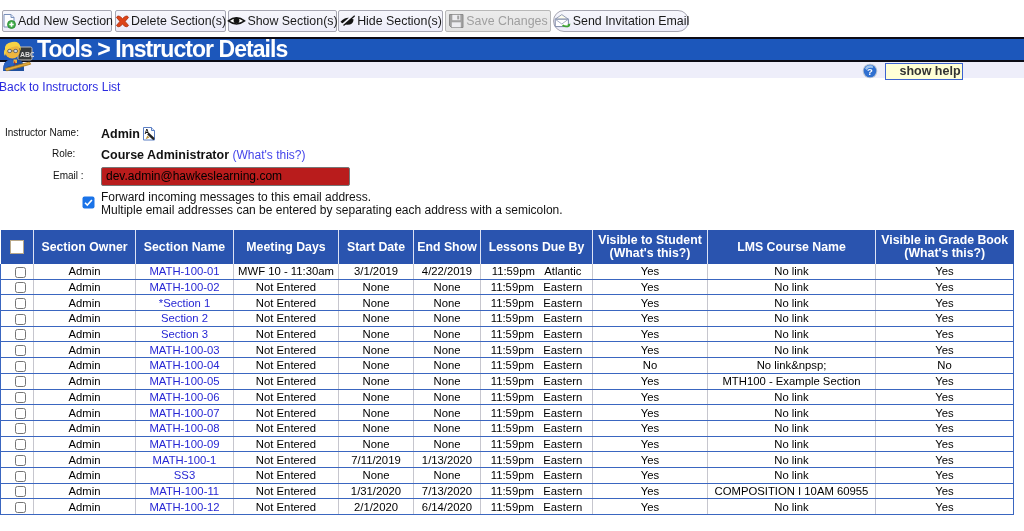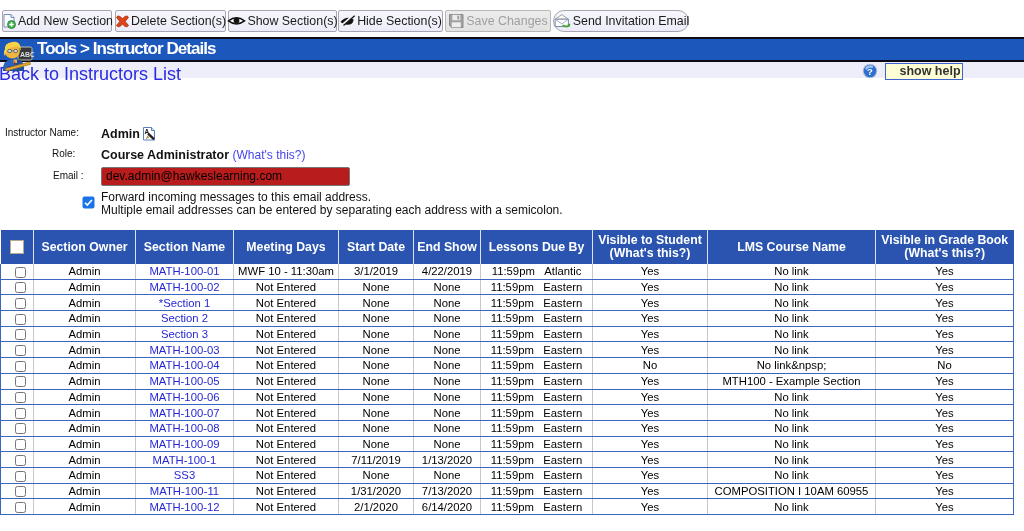--- a/index.html
+++ b/index.html
@@ -12,33 +12,33 @@
   display:flex; align-items:center; justify-content:center;
   white-space:nowrap;
 }
 .btn svg { margin-right:1px; flex:0 0 auto; }
 .btn.disabled { background:linear-gradient(#ececec,#e2e2e2); border-color:#b8b8b8; color:#9f9f9f; }
 #bluebar {
   position:absolute; left:0; top:37px; width:1024px; height:21px;
   background:#1c57bb; border-top:2px solid #0c0c16; border-bottom:2px solid #0c0c16;
 }
 #bluebar .title {
-  position:absolute; left:37px; top:-1px; color:#ffffff; font-weight:bold; font-size:17px; letter-spacing:-0.95px; line-height:22px;
+  position:absolute; left:37px; top:-1px; color:#ffffff; font-weight:bold; font-size:23px; letter-spacing:-0.95px; line-height:22px;
 }
 #lav { position:absolute; left:0; top:62px; width:1024px; height:16px; background:#eeeefa; }
 #teacher { position:absolute; left:2px; top:40px; z-index:5; }
 #showhelp {
   position:absolute; left:885px; top:63px; width:64px; height:15px;
   background:#ffffd6; border:1px solid #3c63cf;
   font-size:12.5px; font-weight:bold; color:#333;
   text-align:center; line-height:15px; padding-left:12px; z-index:4;
 }
 #helpball { position:absolute; left:862px; top:63px; z-index:6; }
 a.lnk { color:#2b2be0; text-decoration:none; }
-#backlink { position:absolute; left:-1px; top:64px; font-size:18px; }
+#backlink { position:absolute; left:-1px; top:80px; font-size:12px; }
 .flabel { position:absolute; font-size:10px; color:#111; }
 .fval { position:absolute; font-size:12.5px; font-weight:bold; color:#111; }
 #emailbox {
   position:absolute; left:101px; top:167px; width:243px; height:17px;
   border:1px solid #767676; border-radius:2px; background:#b91c1c;
   font-size:12px; padding-left:4px; line-height:17px; color:#000;
 }
 #fwd { position:absolute; left:101px; top:194px; font-size:12px; color:#111; line-height:12.9px; }
 #chk { position:absolute; left:82px; top:196px; }
 table { position:absolute; left:0; top:230px; width:1013px; border-collapse:collapse; table-layout:fixed; }

